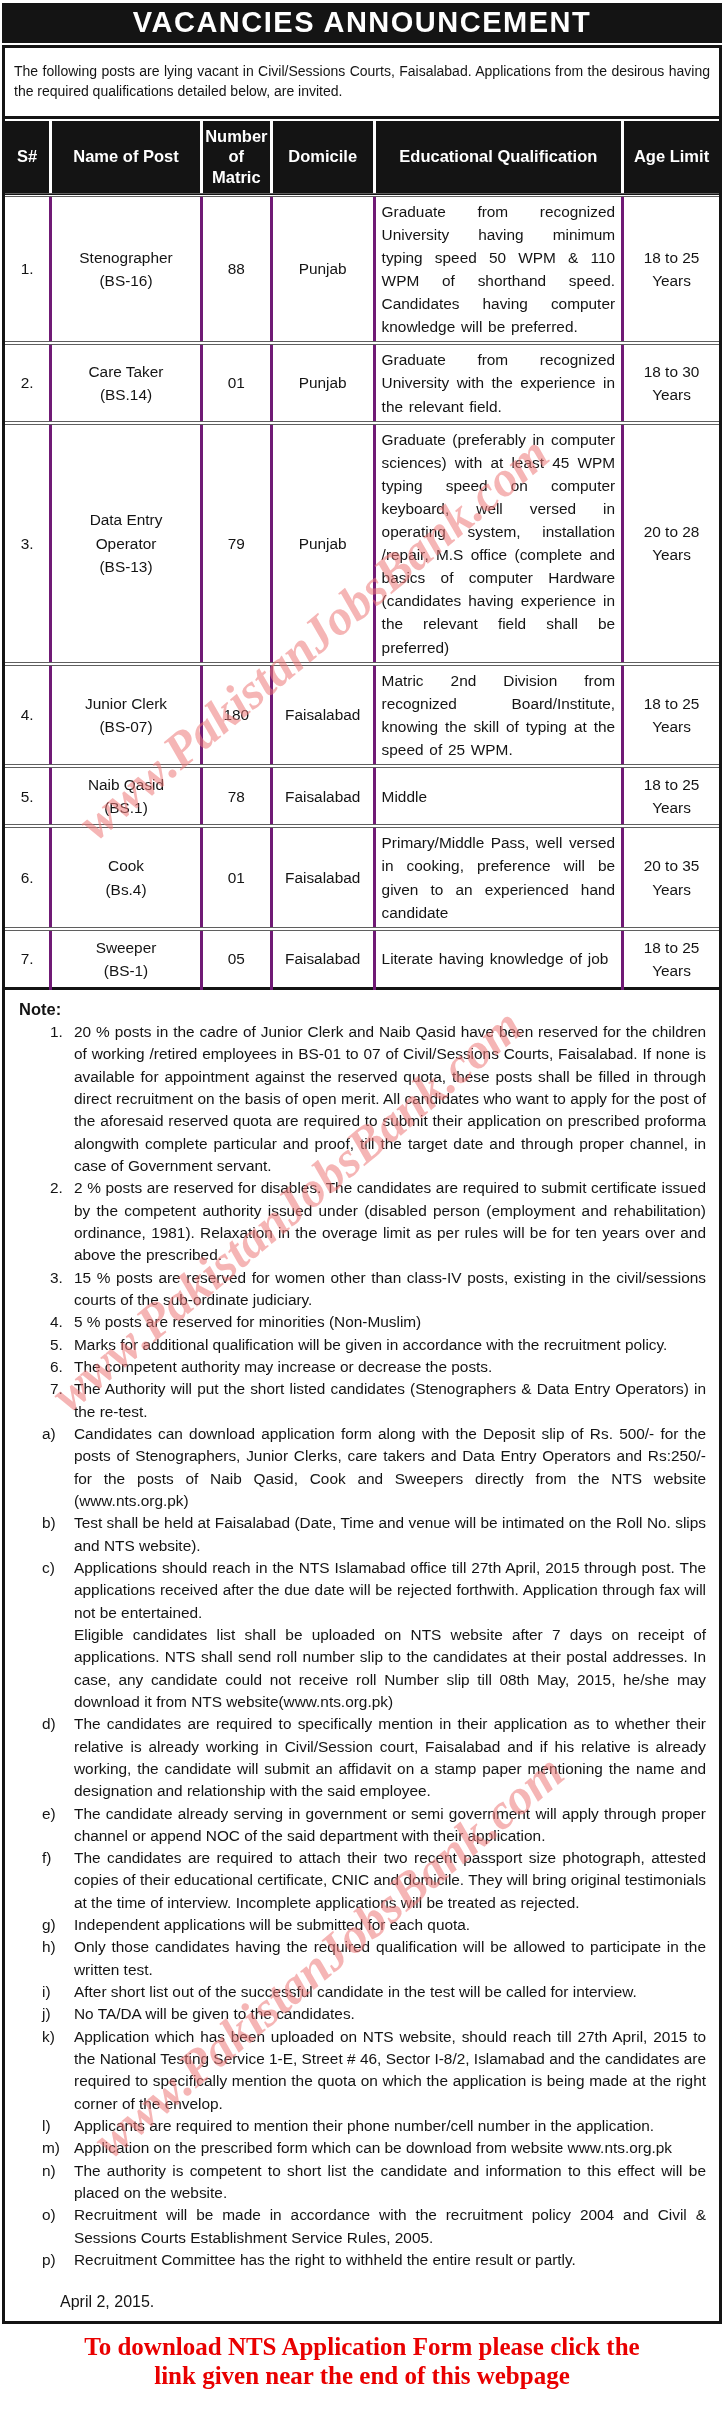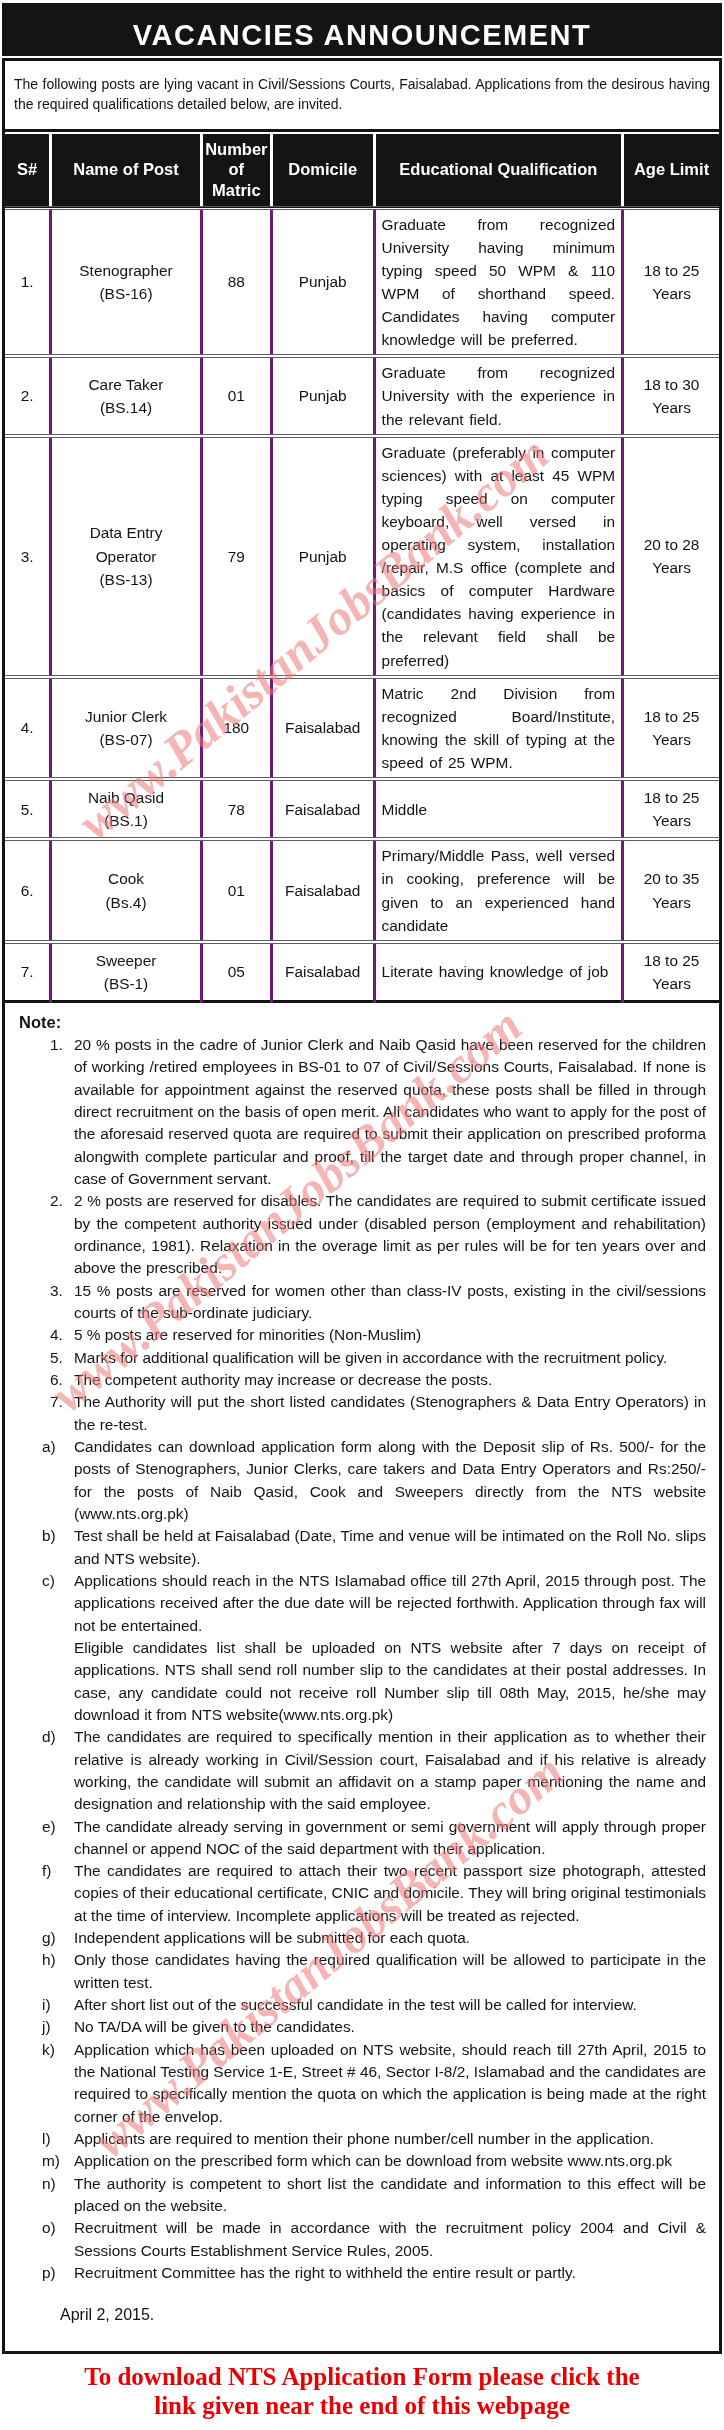--- a/index.html
+++ b/index.html
@@ -7,21 +7,21 @@
   .page {
     width: 724px; height: 2430px; position: relative; overflow: hidden;
     background: #fff; margin: 0 auto;
     font-family: "Liberation Sans", "DejaVu Sans", sans-serif;
     color: #141414;
   }
   
   .title-bar {
     margin: 3px 2px 2px; background: #141414; color: #fff;
     text-align: center; font-weight: bold; font-size: 29px;
-    letter-spacing: 1.5px; padding: 16px 0 4px;
+    letter-spacing: 1.5px; padding: 3px 0 4px;
     position: relative; z-index: 2;
   }
   
   .doc-box {
     margin: 0 2px; border: 3px solid #141414;
     position: relative; z-index: 2; background: transparent;
   }
   .intro {
     border-bottom: 3px solid #141414; padding: 14px 9px;
     font-size: 14px; line-height: 1.42; text-align: justify;
@@ -46,21 +46,21 @@
   
   .section { padding: 4px 13px 0; }
   .sec-heading { font-weight: bold; font-size: 16.5px; margin: 6px 0 2px 1px; }
   .item { display: flex; font-size: 15.4px; line-height: 1.45; }
   .notes .item { padding-left: 32px; }
   .notes .lbl { flex: 0 0 24px; }
   .rules .item { padding-left: 24px; }
   .rules .lbl { flex: 0 0 32px; }
   .txt { flex: 1; text-align: justify; }
   
-  .sig-row { display: flex; justify-content: space-between; margin: 18px 8px 27px 42px; font-size: 16px; }
+  .sig-row { display: flex; justify-content: space-between; margin: 18px 8px 10px 42px; font-size: 16px; }
   .sig-date { padding-top: 4px; }
   .sig-right { text-align: center; line-height: 1.5; }
   .sig-name { font-weight: bold; font-size: 16.5px; }
   
   .footer-red {
     margin-top: 9px; text-align: center; white-space: pre-line;
     font-family: "Liberation Serif", "DejaVu Serif", serif; font-weight: bold;
     font-size: 25px; line-height: 1.15; position: relative; z-index: 2;
   }
   

